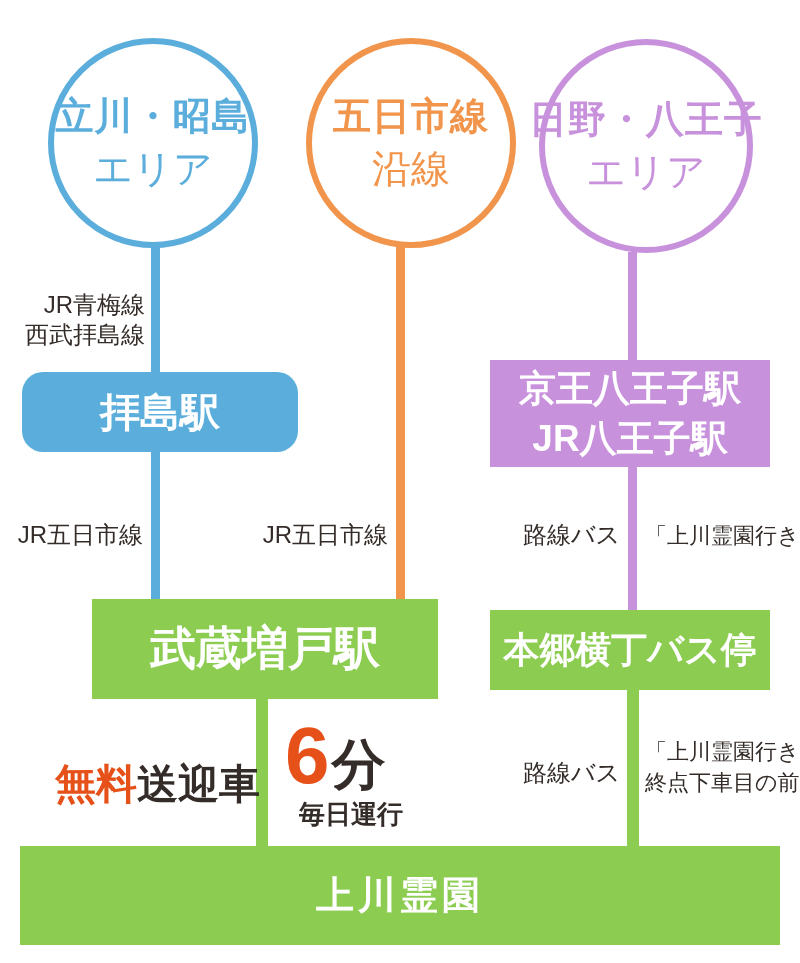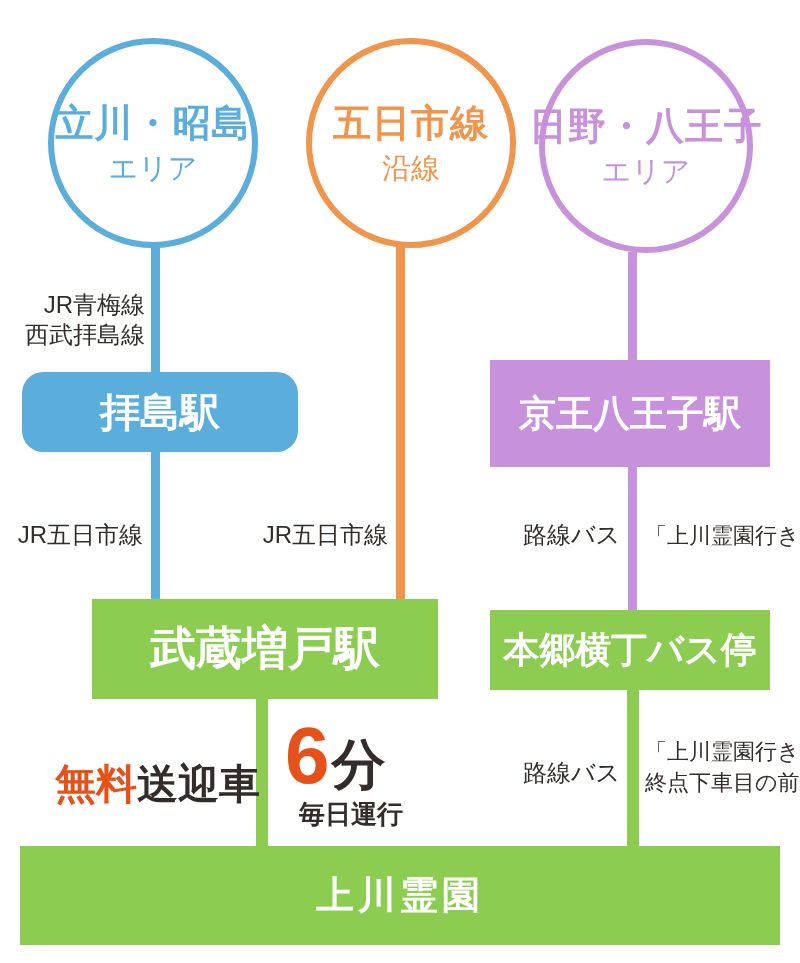--- a/index.html
+++ b/index.html
@@ -4,21 +4,21 @@
 <style>
   html,body{margin:0;padding:0;background:#fff;}
   body{font-family:"Liberation Sans","DejaVu Sans",sans-serif;color:var(--text,#342c28);}
   .canvas{position:relative;width:800px;height:963px;background:#fff;overflow:hidden;}
 
   
   .circle{position:absolute;background:#fff;border:6px solid;border-radius:50%;
           display:flex;flex-direction:column;align-items:center;justify-content:center;
           box-sizing:border-box;z-index:2;}
   .circle .c-title{font-size:38px;font-weight:bold;letter-spacing:1px;white-space:nowrap;}
-  .circle .c-sub{font-size:29px;}
+  .circle .c-sub{font-size:39px;}
   #circle-1{left:48px;top:38px;width:210px;height:210px;border-color:var(--blue);color:var(--blue);}
   #circle-2{left:306px;top:38px;width:210px;height:210px;border-color:var(--orange);color:var(--orange);}
   #circle-3{left:539px;top:39px;width:214px;height:214px;border-color:var(--purple);color:var(--purple);}
 
   
   .vline{position:absolute;z-index:1;}
   #line-blue{left:151px;top:244px;width:9px;height:356px;background:var(--blue);}
   #line-orange{left:396px;top:246px;width:9px;height:354px;background:var(--orange);}
   #line-purple{left:628px;top:252px;width:9px;height:358px;background:var(--purple);}
   #line-green-left{left:256px;top:699px;width:12px;height:148px;background:var(--green);}
@@ -72,20 +72,21 @@
   <div class="vline" id="line-orange"></div>
   <div class="vline" id="line-purple"></div>
   <div class="vline" id="line-green-left"></div>
   <div class="vline" id="line-green-right"></div>
 
   <div class="box" id="box-haijima">
     <span>拝島駅</span>
   </div>
   <div class="box" id="box-hachioji">
     <span class="row">京王八王子駅</span>
+    <span class="row">JR八王子駅</span>
   </div>
   <div class="box" id="box-masudo">
     <span>武蔵増戸駅</span>
   </div>
   <div class="box" id="box-hongo">
     <span>本郷横丁バス停</span>
   </div>
   <div class="box" id="box-kamikawa">
     <span>上川霊園</span>
   </div>

